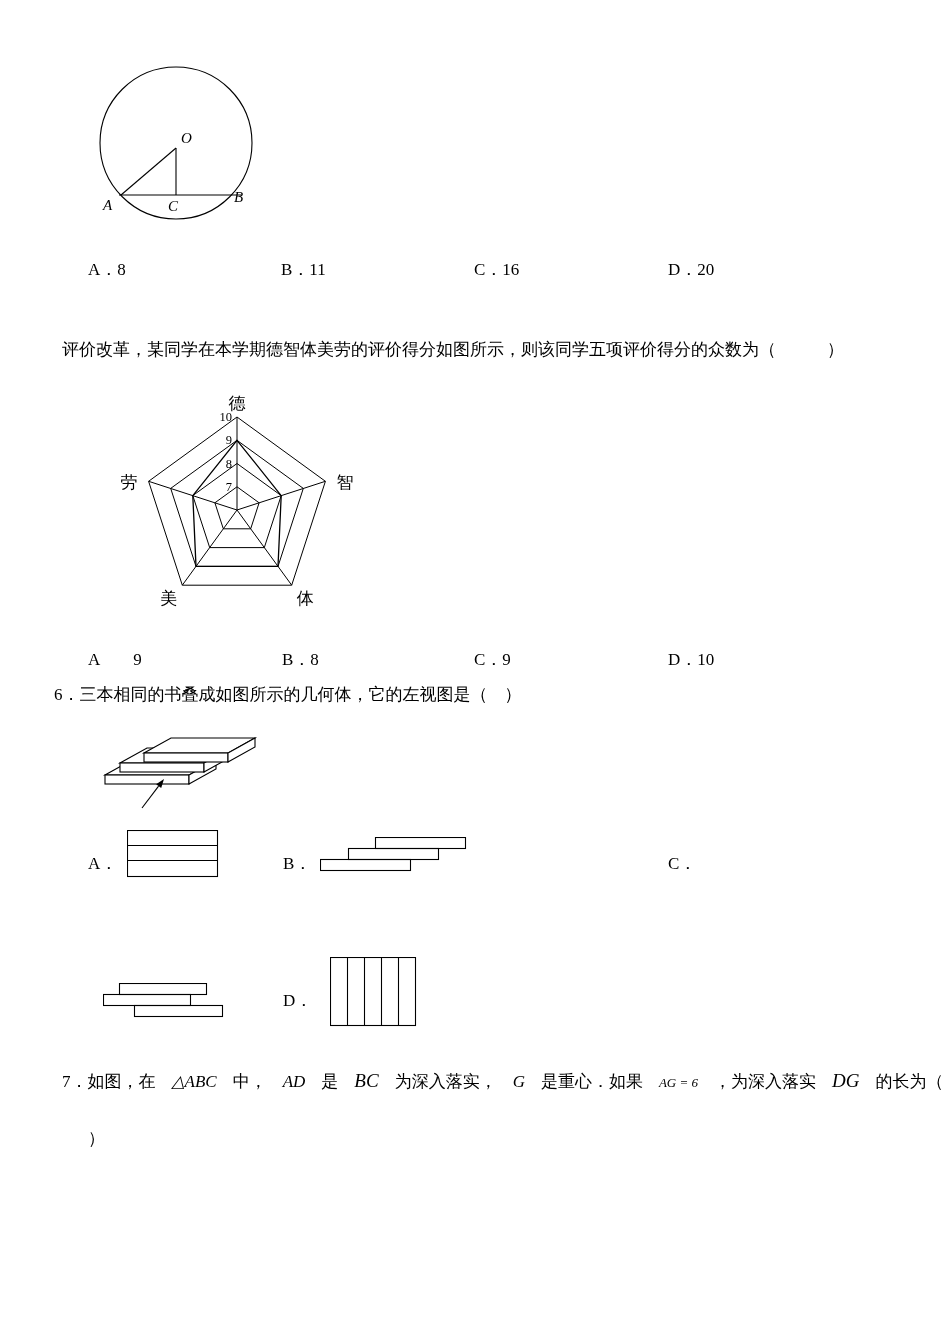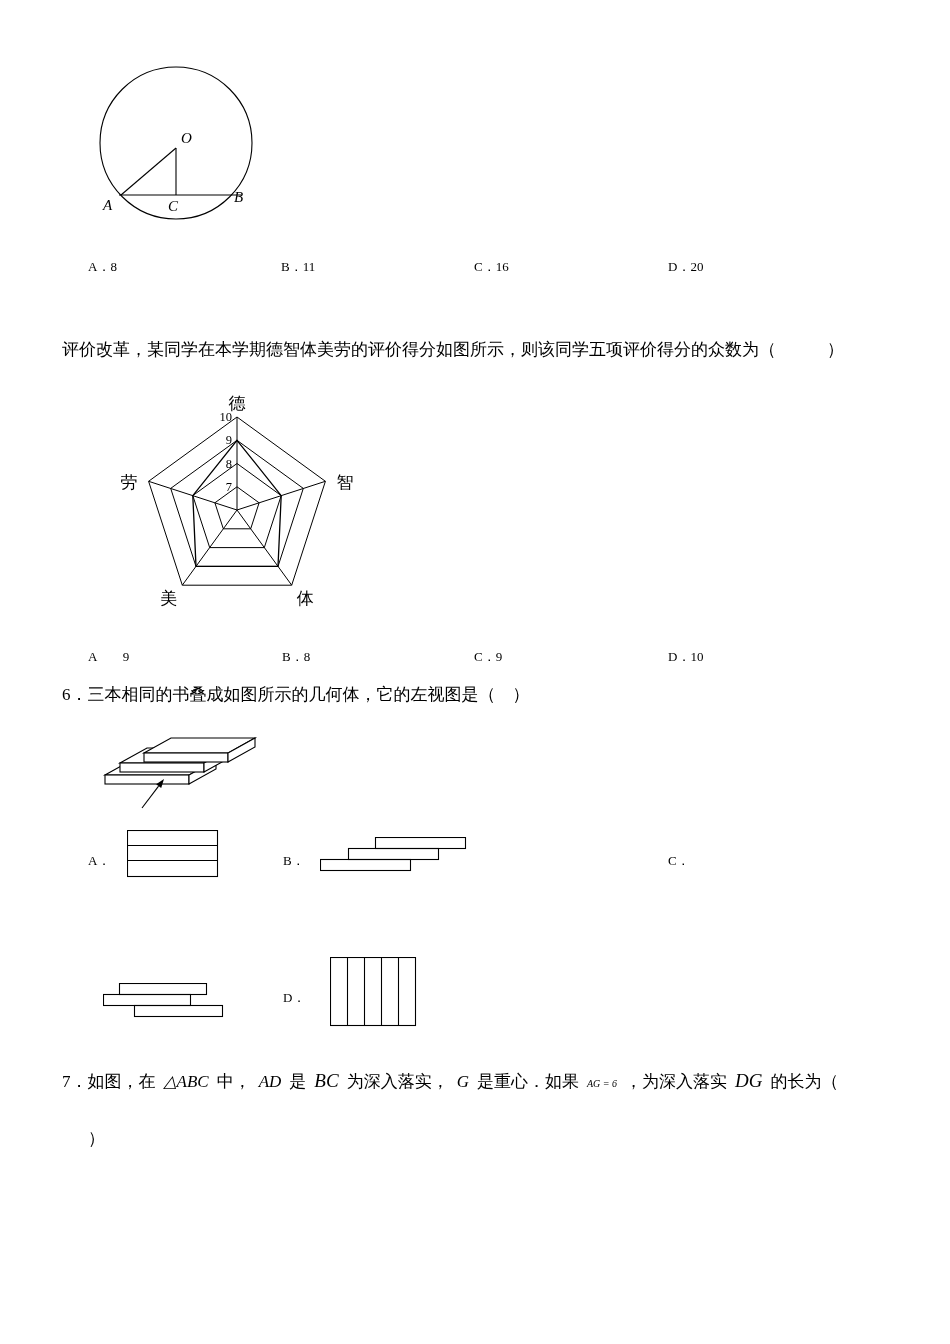--- a/index.html
+++ b/index.html
@@ -7,25 +7,25 @@
     position:relative;
     width:950px;height:1344px;
     margin:0 auto;
     background:#ffffff;
     font-family:"Liberation Serif", serif;
     color:#000;
     overflow:hidden;
   }
   .abs{position:absolute;}
   .txt{font-size:17px;line-height:1.4;white-space:nowrap;}
-  .opt{font-size:13px;white-space:nowrap;}
+  .opt{font-size:17px;white-space:nowrap;}
   .qline{font-size:17px;white-space:nowrap;}
-  .math{font-family:"Liberation Serif",serif;font-style:italic;margin:0 8px;}
+  .math{font-family:"Liberation Serif",serif;font-style:italic;margin:0 16px;}
   .math-lg{font-size:19px;}
-  .math-sm{font-size:10px;}
+  .math-sm{font-size:13px;}
   
   .sline{fill:none;stroke:#000;stroke-width:1.1;}
   .sface{fill:#fff;stroke:#000;stroke-width:1.1;}
   .fig-label{font-family:"Liberation Serif",serif;font-style:italic;font-size:15px;fill:#000;}
   .ring{fill:none;stroke:#000;stroke-width:1;}
   .dataline{fill:none;stroke:#000;stroke-width:1.3;}
   .cat{font-family:"Liberation Serif",serif;font-size:17px;fill:#000;}
   .tick{font-family:"Liberation Serif",serif;font-size:12.5px;fill:#000;}
   .arrowhead{fill:#000;stroke:none;}
 </style>
@@ -72,21 +72,21 @@
       <text x="122" y="54.3" text-anchor="end" class="tick">9</text>
       <text x="122" y="77.5" text-anchor="end" class="tick">8</text>
       <text x="122" y="100.8" text-anchor="end" class="tick">7</text>
     </svg>
 
   <span class="abs opt" style="left:88px;top:648px">A　　9</span>
   <span class="abs opt" style="left:282px;top:648px">B．8</span>
   <span class="abs opt" style="left:474px;top:648px">C．9</span>
   <span class="abs opt" style="left:668px;top:648px">D．10</span>
 
-  <div class="abs txt" style="left:62px;top:683px">6．三本相同的书叠成如图所示的几何体，它的左视图是（　）</div>
+  <div class="abs txt" style="left:54px;top:683px">6．三本相同的书叠成如图所示的几何体，它的左视图是（　）</div>
 
   <svg class="abs" style="left:98px;top:716px" width="180" height="98">
 
     <polygon class="sface" points="7,59 91,59 118,44 34,44"></polygon>
     <rect class="sface" x="7" y="59" width="84" height="9"></rect>
     <polygon class="sface" points="91,68 118,53 118,44 91,59"></polygon>
 
     <polygon class="sface" points="22,47 106,47 133,32 49,32"></polygon>
     <rect class="sface" x="22" y="47" width="84" height="9"></rect>
     <polygon class="sface" points="106,56 133,41 133,32 106,47"></polygon>

